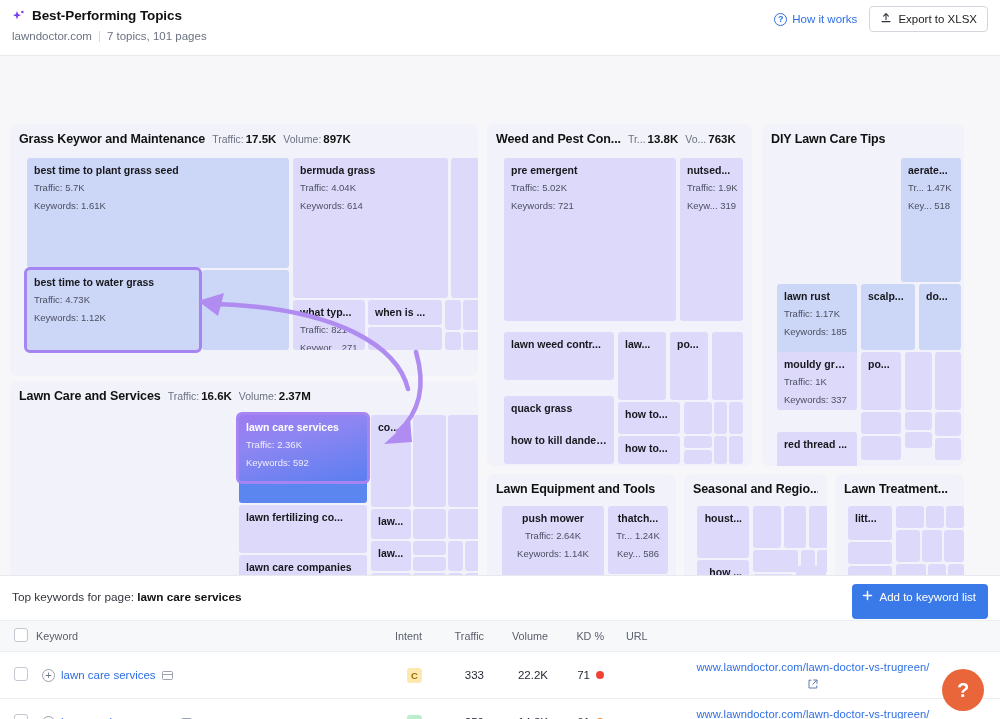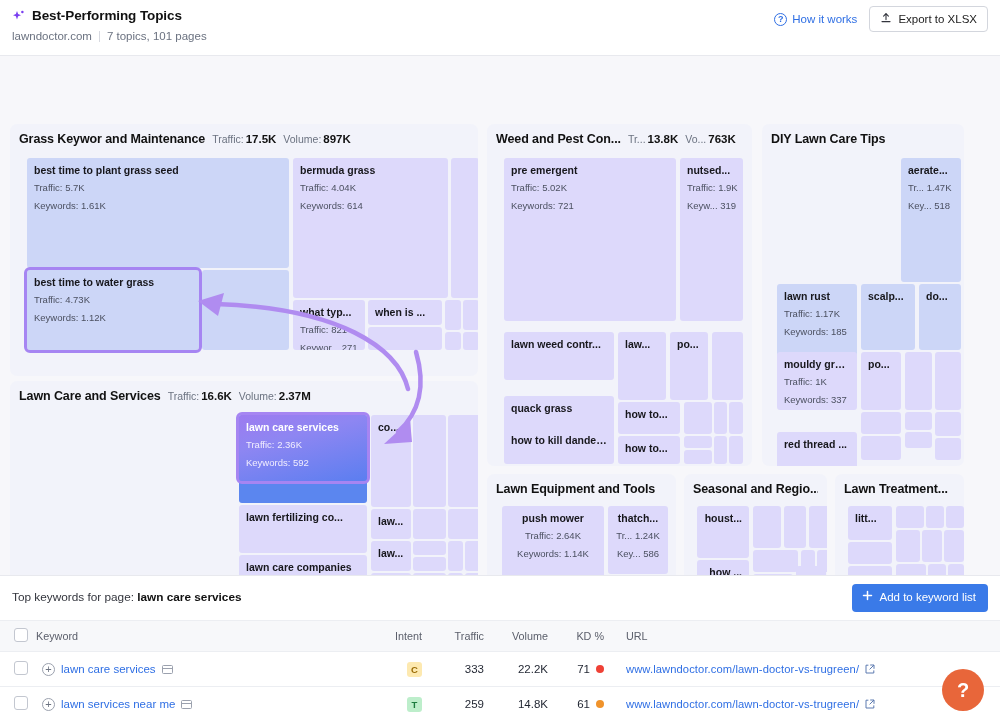--- a/index.html
+++ b/index.html
@@ -74,21 +74,21 @@
 
   .arrow { position:absolute; pointer-events:none; z-index:9; }
 
   
   .kw-panel { position:absolute; left:0; top:575px; width:1000px; height:144px; background:#fff; border-top:1px solid #e8e9ee; }
   .kw-top { position:relative; height:44px; padding:14px 12px 0 12px; }
   .kw-title { font-size:11.8px; color:#33353d; }
   .kw-title b { font-weight:bold; color:#111; }
   .add-btn {
     position:absolute; right:12px; top:8px; background:#3a7ae8; color:#fff;
-    border:none; border-radius:4px; font-size:11.5px; padding:6px 12px 9px 10px;
+    border:none; border-radius:4px; font-size:11.5px; padding:6px 12px 16px 10px;
     display:flex; align-items:center; gap:6px; cursor:pointer; font-weight:normal;
   }
   table.kw { width:100%; border-collapse:collapse; table-layout:fixed; }
   table.kw thead th {
     background:#f7f8fa; font-size:10.8px; font-weight:normal; color:#5c606c;
     text-align:left; padding:7px 0; border-top:1px solid #eceef2; border-bottom:1px solid #eceef2;
   }
   table.kw tbody td { font-size:11.5px; padding:9px 0; border-bottom:1px solid #eceef2; color:#1f2430; }
   .col-check { width:36px; padding-left:14px !important; }
   .col-kw { width:330px; }
@@ -109,21 +109,21 @@
   .serp-icon { width:11px; height:9px; border:1.2px solid #9ba1ae; border-radius:1.5px; position:relative; }
   .serp-icon:after { content:""; position:absolute; left:0; right:0; top:2px; height:1.2px; background:#9ba1ae; }
   .intent-badge {
     display:inline-block; width:15px; height:15px; border-radius:3px; font-size:9.5px;
     font-weight:bold; line-height:15px; text-align:center;
   }
   .intent-C { background:#fde9b0; color:#9a6b05; }
   .intent-T { background:#bdeecb; color:#1c7b3f; }
   .kd-wrap { display:inline-flex; align-items:center; gap:6px; justify-content:center; }
   .kd-dot { width:8px; height:8px; border-radius:50%; display:inline-block; }
-  .url-cell { display:flex; align-items:center; gap:6px; }
+  .url-cell { display:flex; align-items:center; gap:6px;flex-direction:column; }
   .url-link { color:#2f6fe4; font-size:11.2px; letter-spacing:0.1px; cursor:pointer; }
   .ext-icon { width:10px; height:10px; }
   .help-fab {
     position:absolute; right:16px; bottom:8px; width:42px; height:42px; border-radius:50%;
     background:#e8663a; color:#fff; font-size:20px; font-weight:bold; line-height:42px;
     text-align:center; cursor:pointer; z-index:20;
   }
 </style>
 </head>
 <body>

